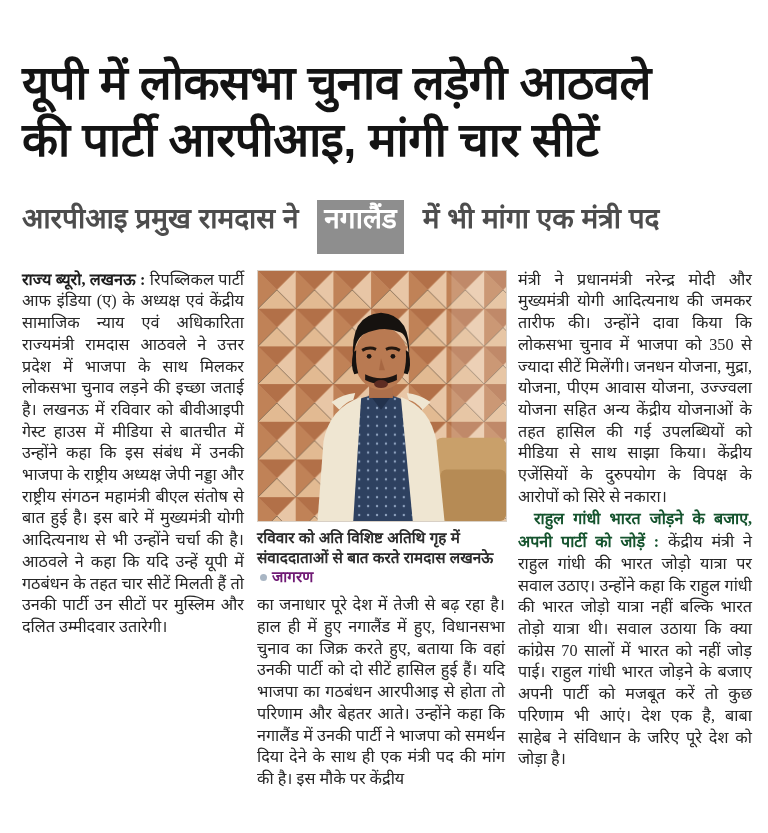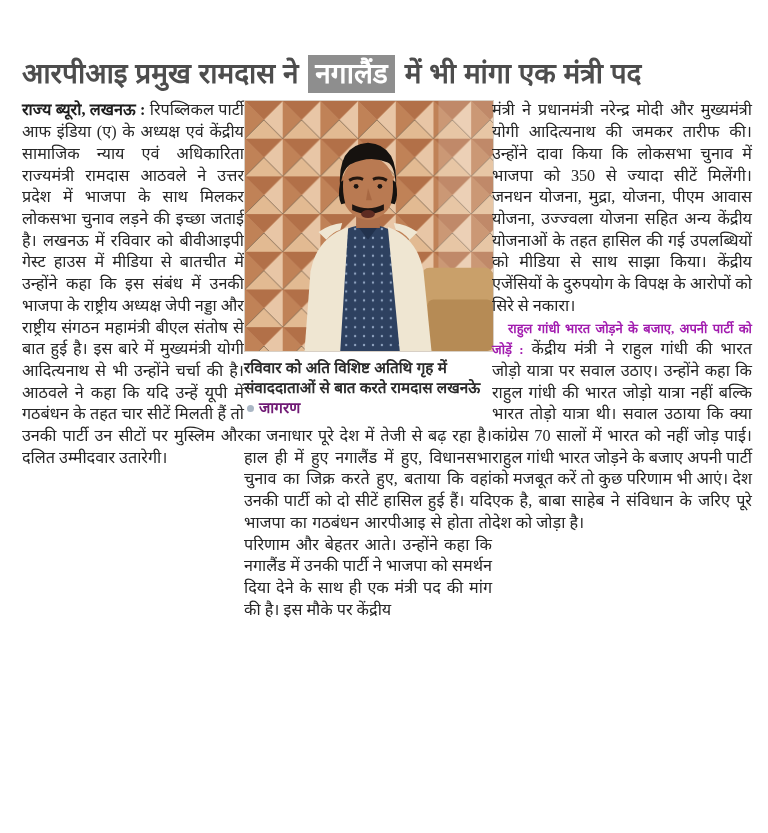--- a/index.html
+++ b/index.html
@@ -28,45 +28,46 @@
     font-family:"Liberation Sans","DejaVu Sans",sans-serif;
     font-weight:700;
     font-size:28px;
     line-height:1.25;
     color:#4d4d4d;
     white-space:nowrap;
   }
   .subheadline .highlight{
     background:#8e8e8e;
     color:#ffffff;
-    padding:1px 7px 2px 7px;
-    margin:0 2px;
+    padding:1px 7px 18px 7px;
+    margin:0 11px;
     display:inline-block;
   }
 
   
   .columns{
     display:flex;
-    margin-top:7px;
+    gap:13px;
+    margin-top:16px;
     font-size:16.2px;
     line-height:1.34;
     text-align:justify;
     color:#262626;
   }
   .col{min-width:0;}
   .col-1{flex:0 0 222px;}
   .col-2{flex:0 0 248px;}
   .col-3{flex:1 1 auto;}
   .col p{margin:0;}
   .col p + p{text-indent:16px;}
   .lead-in{font-weight:700;color:#1d1d1d;}
   .runin-subhead{
     font-weight:800;
-    color:#a21caf;
-    font-size:13px;
+    color:#14532d;
+    font-size:16px;
   }
 
   
   .photo-frame{
     width:100%;
     border:1px solid #d8d0c6;
     display:block;
     background:#d9a87f;
   }
   .photo-frame svg{display:block;width:100%;height:auto;}
@@ -87,20 +88,22 @@
     vertical-align:middle;
   }
   .credit{font-weight:700;color:#701a75;}
 </style>
 </head>
 <body>
 
 <div class="page">
 
   <h1 class="headline">
+    <span class="hl-line">यूपी में लोकसभा चुनाव लड़ेगी आठवले</span>
+    <span class="hl-line">की पार्टी आरपीआइ, मांगी चार सीटें</span>
   </h1>
 
   <div class="subheadline">
     <span>आरपीआइ प्रमुख रामदास ने</span>
     <span class="highlight">नगालैंड</span>
     <span>में भी मांगा एक मंत्री पद</span>
   </div>
 
   <div class="columns">
 

